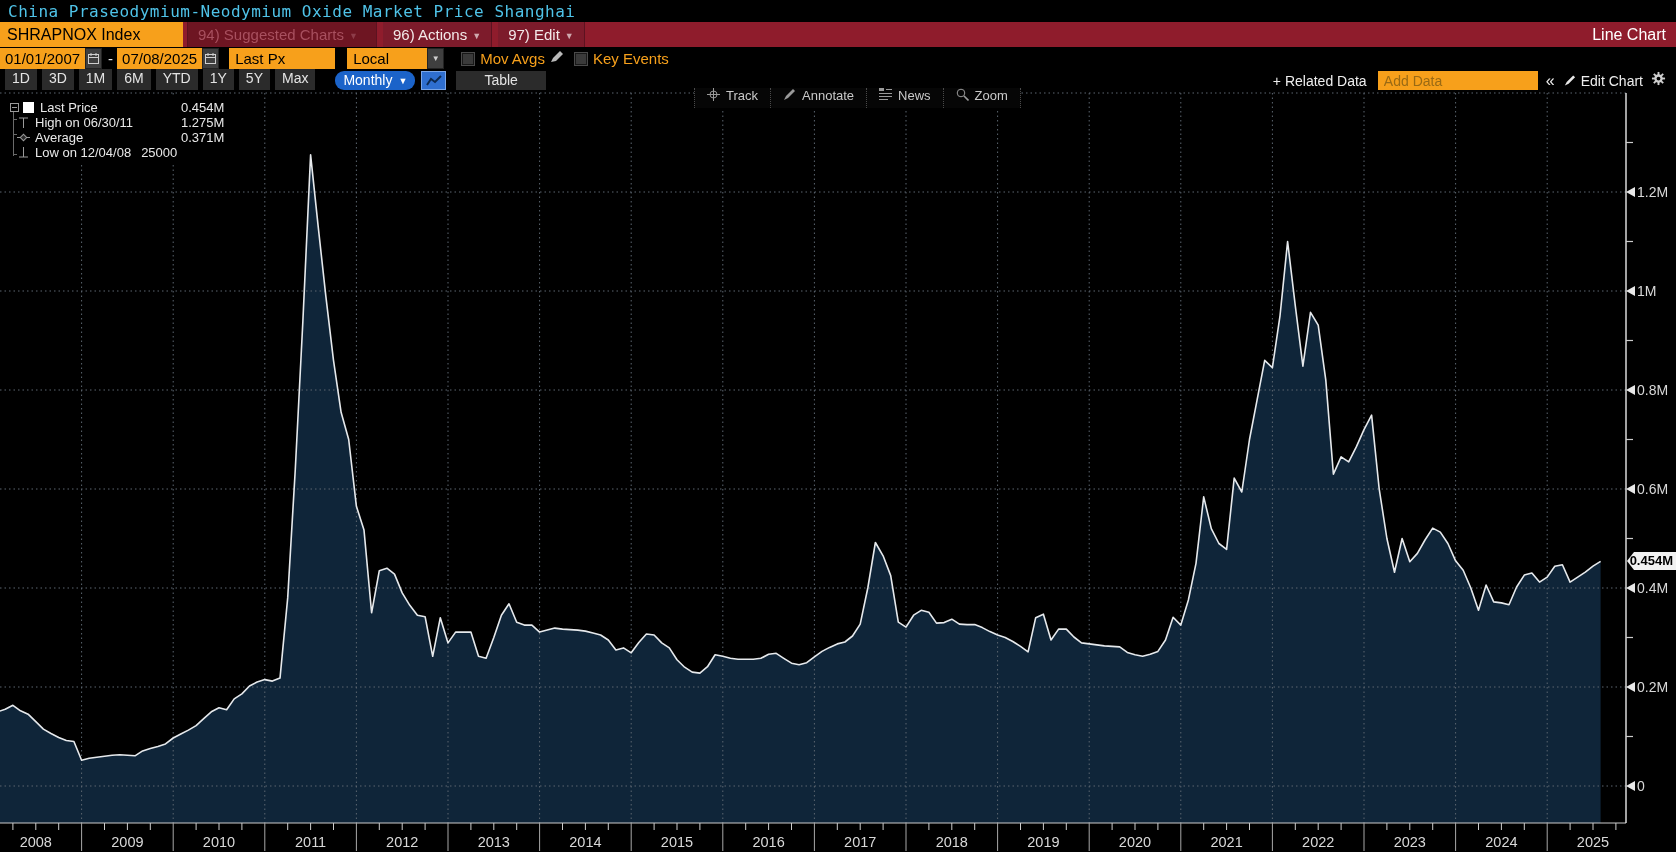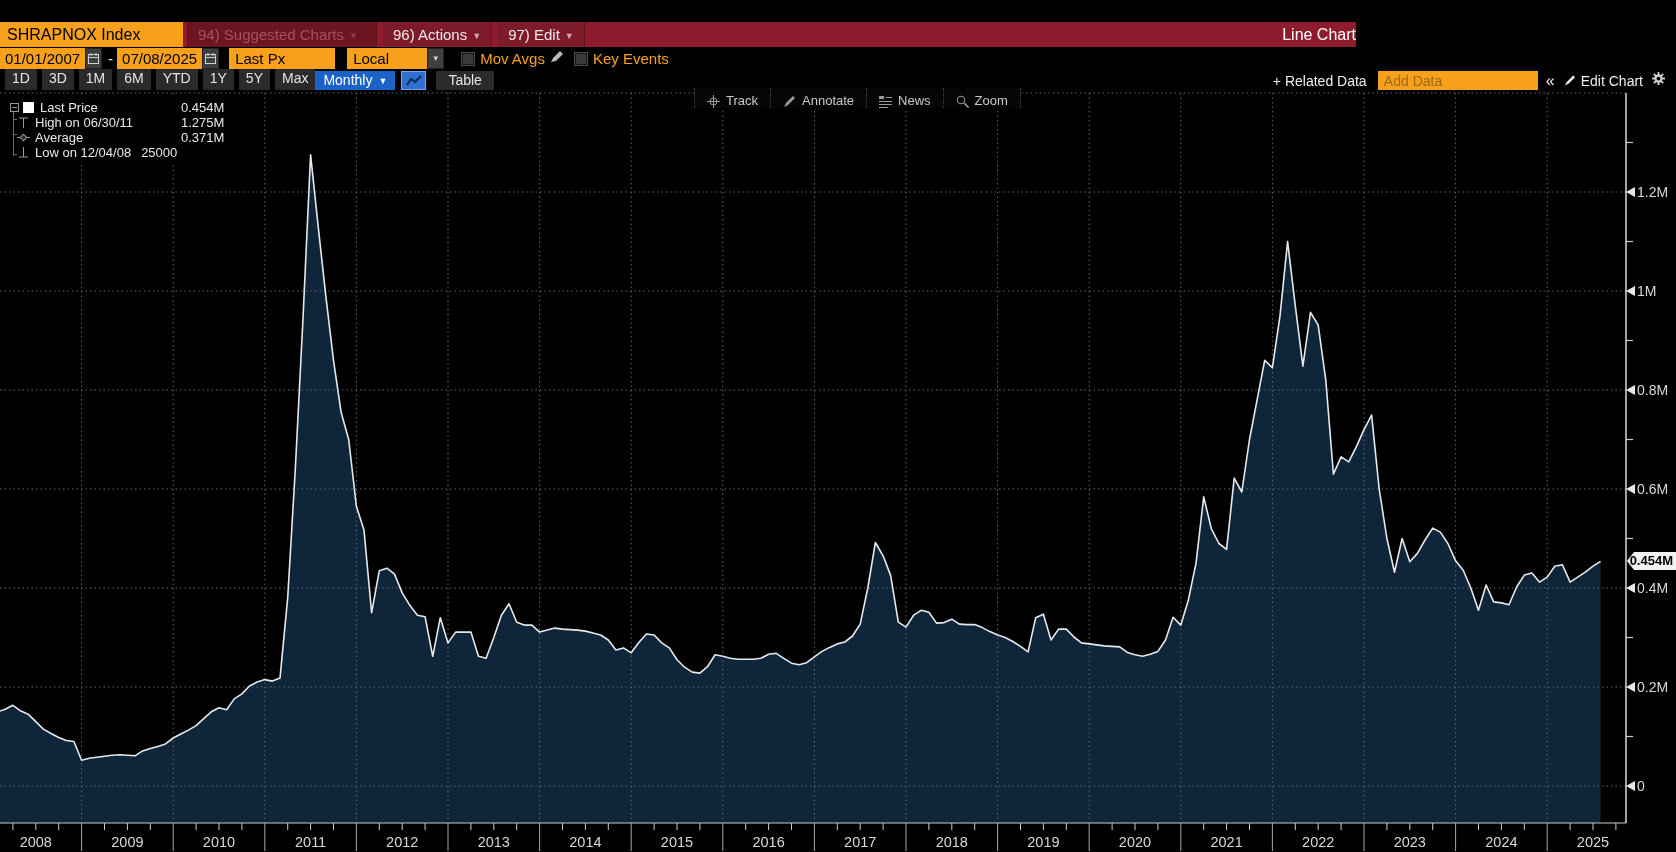--- a/index.html
+++ b/index.html
@@ -6,66 +6,66 @@
   html,body { background:#000; }
   body { font-family:"Liberation Sans", sans-serif; }
   .screen { position:relative; width:1676px; height:852px; background:#000; overflow:hidden; }
 
   
   .title-row { position:absolute; left:0; top:0; width:1676px; height:22px; background:#000; }
   .chart-title { position:absolute; left:8px; top:2px; font-family:"DejaVu Sans Mono", monospace;
                  font-size:16px; letter-spacing:0.5px; color:#4fc3e8; white-space:nowrap; }
 
   
-  .menu-row { position:absolute; left:0; top:22px; width:1356px; height:25px; background:#8f1c2c; display:flex; align-items:stretch; }
+  .menu-row { position:absolute; left:0; top:22px; width:1676px; height:25px; background:#8f1c2c; display:flex; align-items:stretch; }
   .ticker-box { width:183px; background:#f7a01b; color:#000; font-size:16px; line-height:25px; padding-left:7px; cursor:default; }
   .menu-btn { font-size:15px; line-height:25px; padding:0 10px; white-space:nowrap; cursor:default; }
   .menu-btn .caret { font-size:9px; vertical-align:1px; margin-left:5px; }
   .suggested { margin-left:4px; width:190px; background:#6e1522; color:#a8505f; border-left:1px solid #5c1220; border-right:1px solid #5c1220; }
   .suggested .caret { color:#8d3c49; }
   .actions, .editmenu { background:#7d1b2b; color:#f3e9e9; border-right:1px solid #5c1220; margin-left:6px; }
   .actions .caret, .editmenu .caret { color:#cfa9ae; }
   .menu-spacer { flex:1; }
-  .view-label { color:#fff; font-size:16px; line-height:25px; }
+  .view-label { color:#fff; font-size:16px; line-height:25px; padding-right:10px; }
 
   
   .toolbar-row { position:absolute; left:0; top:47px; width:1676px; height:23px; background:#000; display:flex; align-items:center; }
   .date-box { background:#f7a01b; color:#000; font-size:15px; height:21px; line-height:21px; padding:0 5px; }
   .cal-btn { width:17px; height:21px; background:#3f3f3f; border:1px solid #222; display:flex; align-items:center; justify-content:center; margin-right:2px; }
   .dash-sep { color:#e8e8e8; font-size:15px; padding:0 4px; }
   .field-box { background:#f7a01b; color:#000; font-size:15px; height:21px; line-height:21px; padding:0 6px; }
   .lastpx { width:106px; margin-left:8px; }
   .ccy { width:80px; margin-left:12px; }
   .drop-btn { width:17px; height:21px; background:#3f3f3f; border:1px solid #222; color:#cfcfcf; font-size:8px; text-align:center; line-height:19px; margin-right:6px; }
   .chk { width:12px; height:12px; background:#3a3a3a; border:1px solid #181818; outline:1px solid #4a4a4a; margin:0 6px 0 12px; }
   .orange-label { color:#f7a01b; font-size:15px; white-space:nowrap; }
   .pencil-ico { margin-left:4px; }
 
   
   .period-row { position:absolute; left:0; top:70px; width:1676px; height:21px; background:#000; display:flex; align-items:center; }
   .range-btn { height:23px; line-height:19px; background:#2b2b2b; color:#e4e4e4; font-size:14px; text-align:center; margin-left:5px; padding:0 7px; min-width:27px; }
-  .freq-btn { height:19px; line-height:19px; background:#1b63c9; color:#fff; font-size:14px; margin-left:0; padding:0 8px; }
+  .freq-btn { height:19px; line-height:19px; background:#1b63c9; color:#fff; font-size:14px; margin-left:20px; padding:0 8px;border-radius:9px; }
   .freq-btn .caret { font-size:9px; margin-left:6px; vertical-align:1px; }
   .charticon-btn { width:25px; height:19px; background:#2f6fd0; border:1px solid #7aa6e8; margin-left:6px; display:flex; align-items:center; justify-content:center; }
-  .table-btn { height:19px; line-height:19px; background:#2b2b2b; color:#e4e4e4; font-size:14px; margin-left:10px; padding:0 12px; }
+  .table-btn { height:19px; line-height:19px; background:#2b2b2b; color:#e4e4e4; font-size:14px; margin-left:10px; padding:0 28px; }
   .pr-spacer { flex:1; }
   .related-btn { color:#eee; font-size:14px; width:99px; overflow:hidden; white-space:nowrap; margin-right:6px; }
   .adddata-input { width:160px; height:19px; background:#f7a01b; border:none; outline:none; font-size:14px; padding:0 6px; color:#3c2a05; font-family:"Liberation Sans",sans-serif; }
   .adddata-input::placeholder { color:#9a6a14; opacity:1; }
   .chev-btn { color:#eee; font-size:16px; padding:0 8px; }
   .editchart-btn { color:#eee; font-size:14px; display:flex; align-items:center; gap:5px; padding-right:8px; }
   .gear-btn { padding-right:10px; }
 
   
   .chart-region { position:absolute; left:0; top:90px; width:1676px; height:762px; background:#000; }
   svg.plot { position:absolute; left:0; top:0; }
 
   
   .chart-toolbar { position:absolute; left:694px; top:-2px; height:20px; display:flex; align-items:center; background:#060606; }
-  .ct-btn { display:flex; align-items:flex-end; gap:6px; color:#c9c9c9; font-size:13px; padding:0 12px; height:20px;
+  .ct-btn { display:flex; align-items:flex-start; gap:6px; color:#c9c9c9; font-size:13px; padding:0 12px; height:20px;
             border-left:1px dotted #4a4a4a; }
   .ct-btn:last-child { border-right:1px dotted #4a4a4a; }
 
   
   .legend { position:absolute; left:4px; top:6px; width:216px; background:#000; padding:4px 6px 4px 6px; }
   .lg-row { position:relative; height:15px; display:flex; align-items:center; color:#e8e8e8; font-size:13px; white-space:nowrap; }
   .lg-ico { width:13px; height:13px; margin-right:5px; flex:0 0 auto; }
   .lg-expand { width:9px; height:9px; border:1px solid #9a9a9a; margin-right:4px; position:relative; flex:0 0 auto; }
   .lg-expand::after { content:""; position:absolute; left:1px; right:1px; top:3px; height:1px; background:#9a9a9a; }
   .lg-swatch { width:11px; height:11px; background:#fff; margin-right:6px; flex:0 0 auto; }
@@ -78,20 +78,23 @@
   
   .price-badge { position:absolute; left:1627px; top:462px; width:49px; height:18px; background:#f2f2f2;
                  clip-path:polygon(0 50%, 7px 0, 100% 0, 100% 100%, 7px 100%);
                  color:#000; font-size:13px; font-weight:bold; line-height:18px; text-align:right; padding-right:3px; }
 </style>
 </head>
 <body>
 
 <div class="screen">
 
+  <div class="title-row">
+    <div class="chart-title">China Praseodymium-Neodymium Oxide Market Price Shanghai</div>
+  </div>
 
   <div class="menu-row">
     <div class="ticker-box">SHRAPNOX Index</div>
     <div class="menu-btn suggested"><span>94) Suggested Charts</span><span class="caret">▼</span></div>
     <div class="menu-btn actions"><span>96) Actions</span><span class="caret">▼</span></div>
     <div class="menu-btn editmenu"><span>97) Edit</span><span class="caret">▼</span></div>
     <div class="menu-spacer"></div>
     <div class="view-label">Line Chart</div>
   </div>
 

